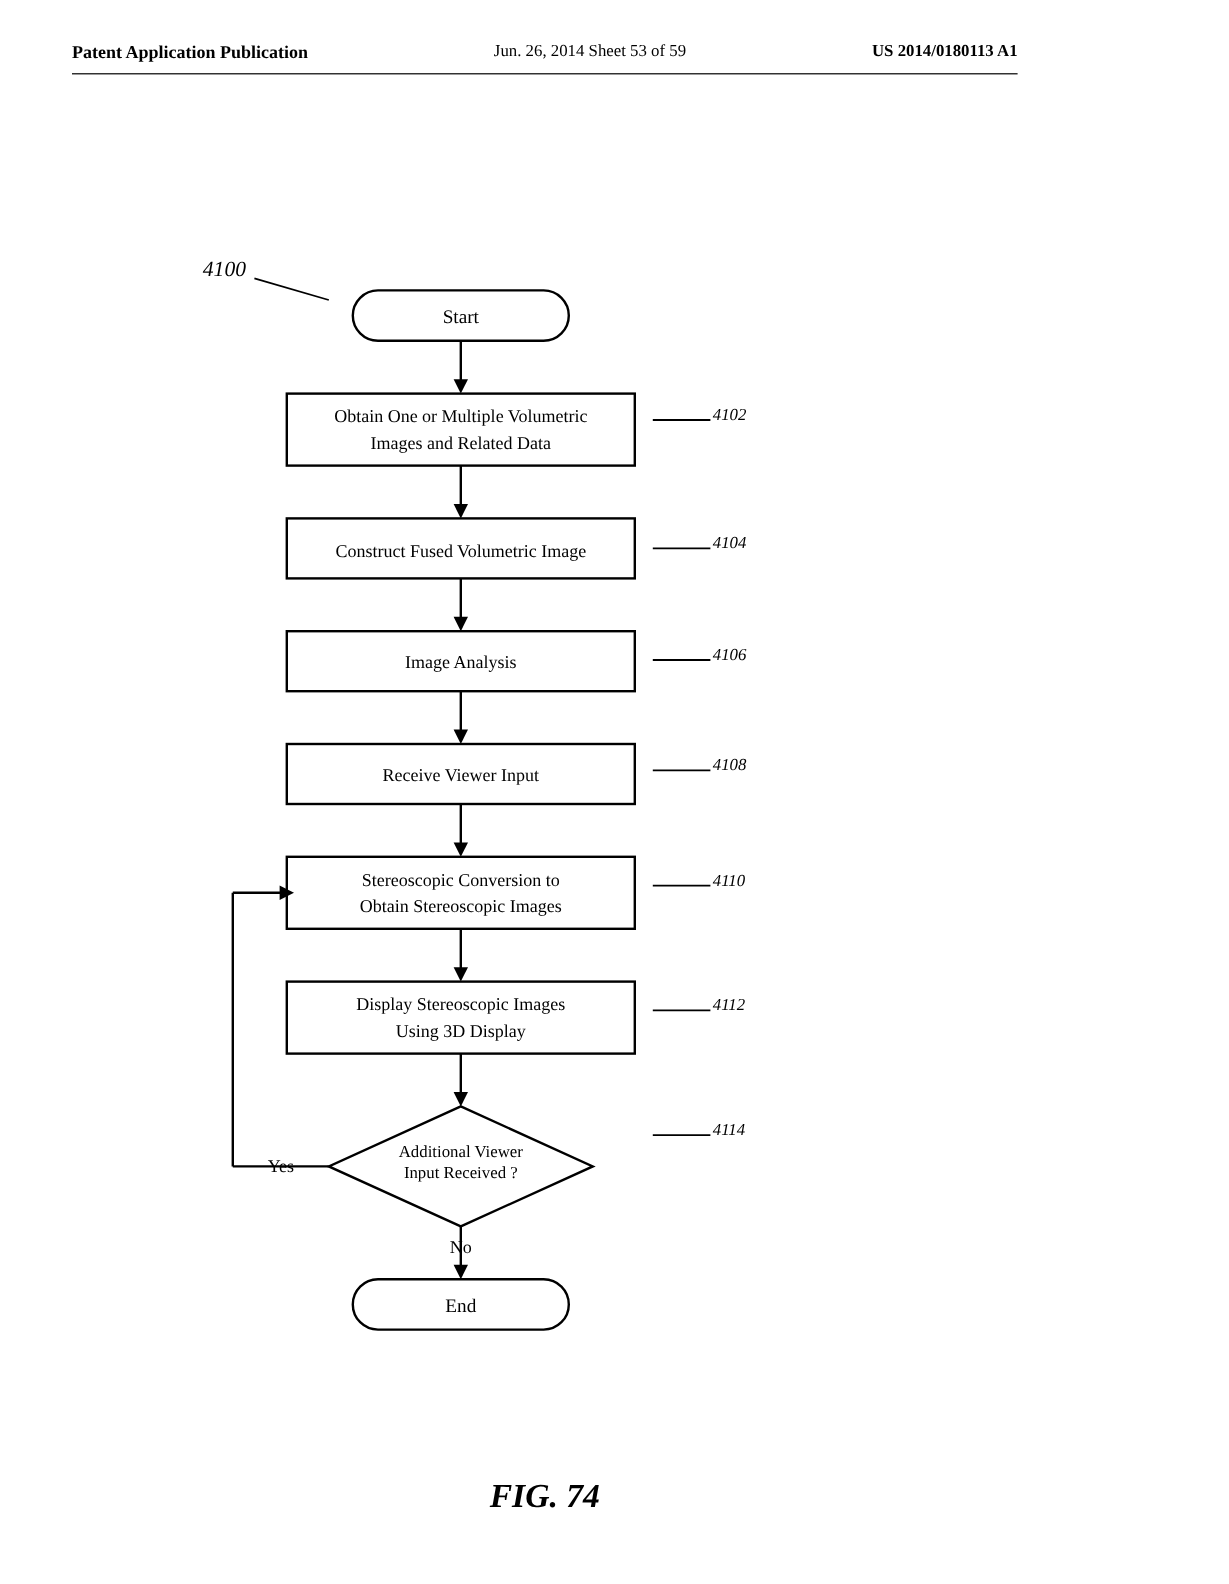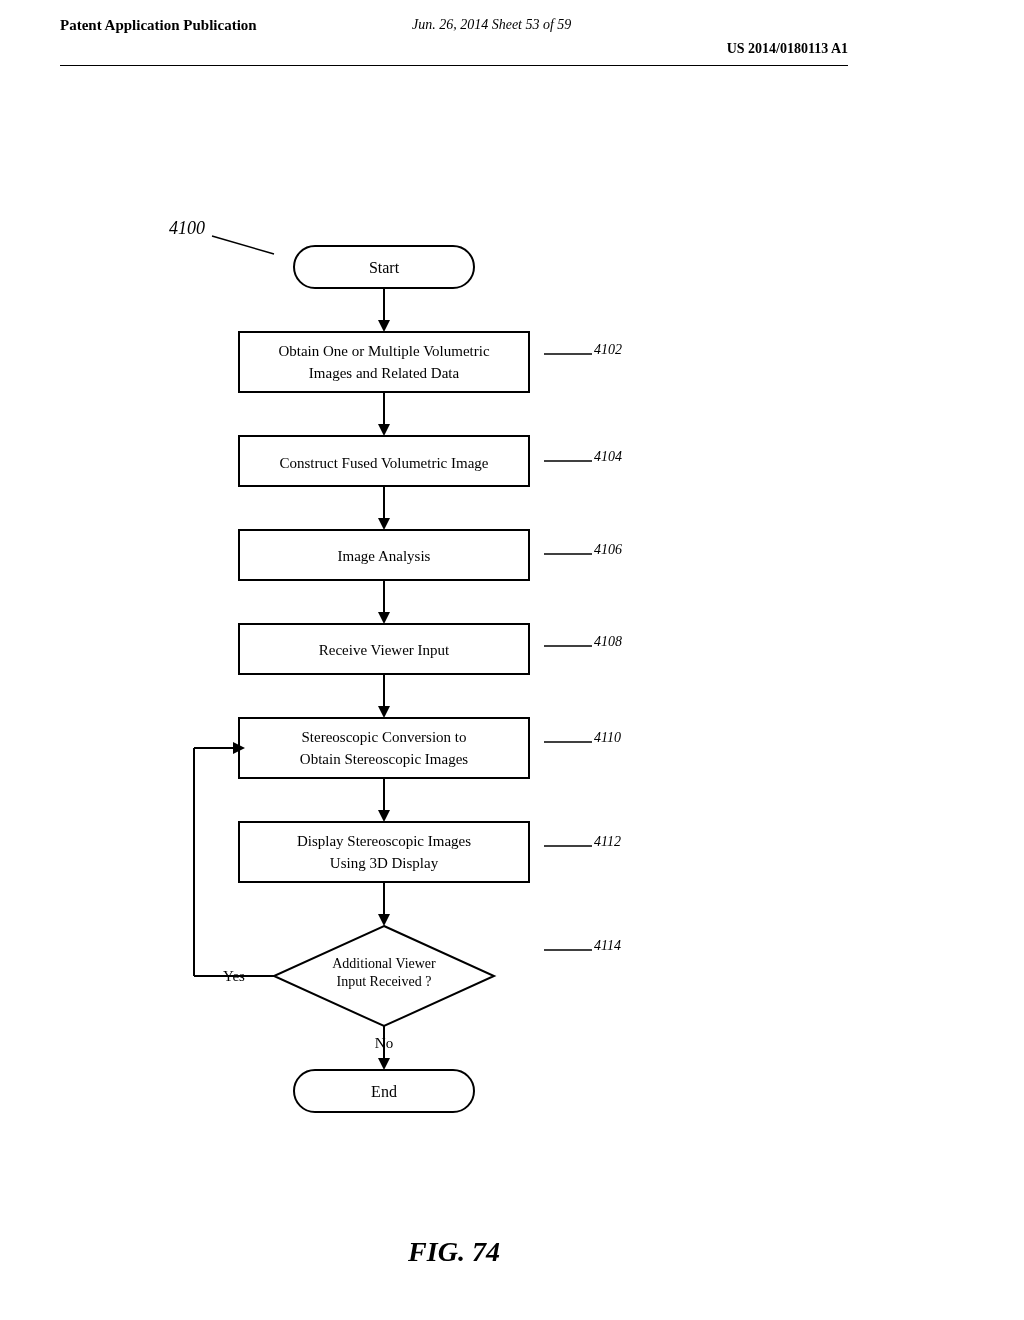--- a/index.html
+++ b/index.html
@@ -9,45 +9,43 @@
       width: 1024px;
       min-height: 1320px;
       position: relative;
       overflow-x: hidden;
     }
 
     .page {
       width: 908px;
       min-height: 1320px;
       background: #fff;
-      padding: 17px 60px;
+      padding: 36px 60px;
     }
 
     
     .header {
       display: flex;
       justify-content: space-between;
       align-items: flex-start;
       border-bottom: 1px solid #000;
       padding-bottom: 8px;
       margin-bottom: 40px;
     }
     .header-left {
       font-size: 15px;
       font-weight: bold;
     }
     .header-center {
       font-size: 14px;
       text-align: center;
-      font-style: italic;
     }
     .header-right {
       font-size: 14px;
       font-weight: bold;
-      margin-top: 24px;
     }
 
     
     .caption {
       text-align: center;
       font-size: 28px;
       font-weight: bold;
       font-style: italic;
       margin-top: 30px;
     }

